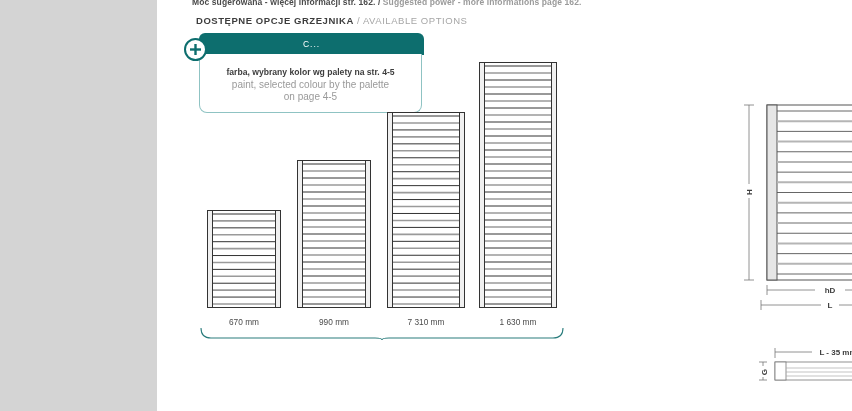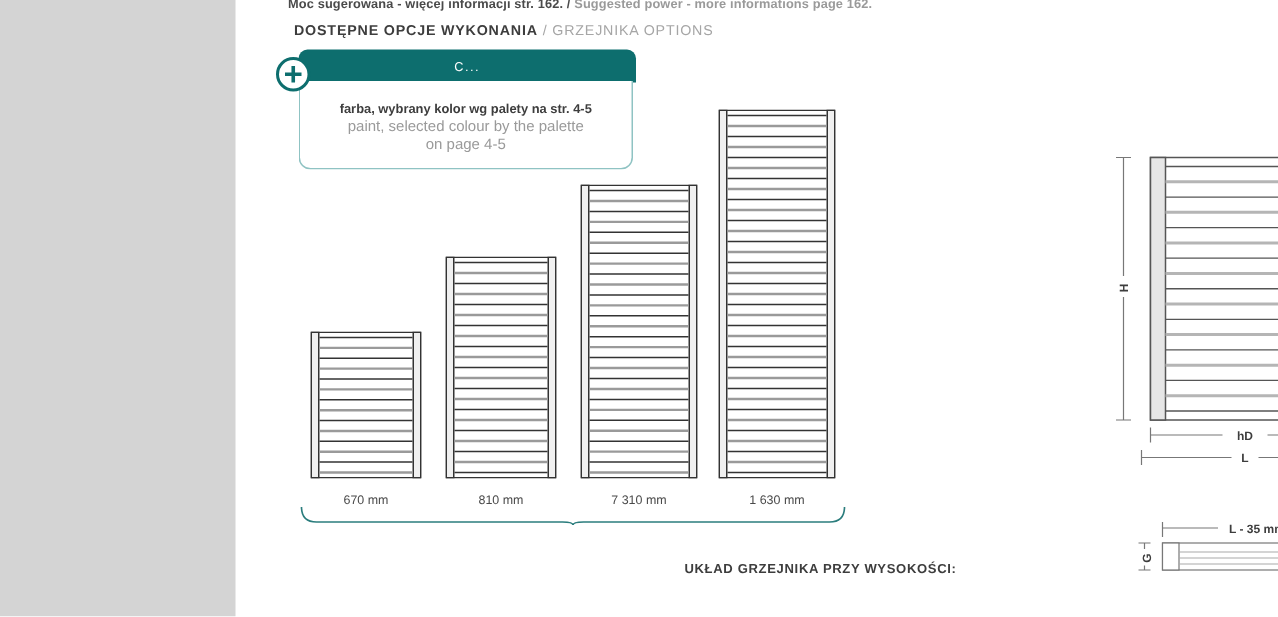--- a/index.html
+++ b/index.html
@@ -67,21 +67,21 @@
   .plus-badge{
     position:absolute;left:-15px;top:5px;
     width:23px;height:23px;border-radius:50%;
     background:#ffffff;border:2.5px solid #0d6e6e;
     box-sizing:border-box;
     display:flex;align-items:center;justify-content:center;
   }
   .plus-badge svg{display:block;}
 
   
-  .rad-group{position:absolute;left:40px;top:84px;width:370px;height:280px;}
+  .rad-group{position:absolute;left:40px;top:73px;width:370px;height:280px;}
   .rad{position:absolute;bottom:45px;}
   .rad svg{display:block;}
   .rad-label{
     position:absolute;bottom:26px;
     font-size:8.3px;color:#4a4a4a;text-align:center;white-space:nowrap;
   }
   .brace{position:absolute;left:2px;bottom:8px;}
 
   
   .caption{
@@ -107,22 +107,22 @@
 <div class="gray-panel"></div>
 
 <div class="content">
 
   <div class="top-note">
     <span class="pl">Moc sugerowana - więcej informacji str. 162. /</span>
     <span class="en">Suggested power - more informations page 162.</span>
   </div>
 
   <div class="section-head">
-    <span class="pl">DOSTĘPNE OPCJE WYKONANIA</span>
-    <span class="en">/ GRZEJNIKA OPTIONS</span>
+    <span class="pl">DOSTĘPNE OPCJE GRZEJNIKA</span>
+    <span class="en">/ AVAILABLE OPTIONS</span>
   </div>
 
   <div class="callout">
     <div class="callout-head">
       <span>C...</span>
     </div>
     <div class="callout-body">
       <div class="pl">farba, wybrany kolor wg palety na str. 4-5</div>
       <div class="en">paint, selected colour by the palette</div>
       <div class="en">on page 4-5</div>
@@ -180,21 +180,21 @@
             <line x1="6" x2="68" y1="95" y2="95" stroke="#9a9a9a" stroke-width="1.6"></line>
             <line x1="6" x2="68" y1="102" y2="102" stroke="#333" stroke-width="1"></line>
             <line x1="6" x2="68" y1="109" y2="109" stroke="#9a9a9a" stroke-width="1.6"></line>
             <line x1="6" x2="68" y1="116" y2="116" stroke="#333" stroke-width="1"></line>
             <line x1="6" x2="68" y1="123" y2="123" stroke="#9a9a9a" stroke-width="1.6"></line>
             <line x1="6" x2="68" y1="130" y2="130" stroke="#333" stroke-width="1"></line>
             <line x1="6" x2="68" y1="137" y2="137" stroke="#9a9a9a" stroke-width="1.6"></line>
             <line x1="6" x2="68" y1="144" y2="144" stroke="#333" stroke-width="1"></line>
           </svg>
         </div>
-        <div class="rad-label" style="left: 100px; width: 74px;">810 mm</div>
+        <div class="rad-label" style="left: 100px; width: 74px;">990 mm</div>
         <div class="rad" style="left: 190px;">
           <svg width="78" height="196" viewBox="0 0 78 196">
             <rect x="0.5" y="0.5" width="77" height="195" fill="#ffffff" stroke="#333" stroke-width="1"></rect>
             <rect x="0.5" y="0.5" width="5" height="195" fill="#f0f0f0" stroke="#333" stroke-width="1"></rect>
             <rect x="72.5" y="0.5" width="5" height="195" fill="#f0f0f0" stroke="#333" stroke-width="1"></rect>
             <line x1="6" x2="72" y1="4" y2="4" stroke="#333" stroke-width="1"></line>
             <line x1="6" x2="72" y1="10.962962962962962" y2="10.962962962962962" stroke="#9a9a9a" stroke-width="1.6"></line>
             <line x1="6" x2="72" y1="17.925925925925924" y2="17.925925925925924" stroke="#333" stroke-width="1"></line>
             <line x1="6" x2="72" y1="24.88888888888889" y2="24.88888888888889" stroke="#9a9a9a" stroke-width="1.6"></line>
             <line x1="6" x2="72" y1="31.85185185185185" y2="31.85185185185185" stroke="#333" stroke-width="1"></line>
@@ -269,21 +269,20 @@
         <div class="rad-label" style="left: 282px; width: 78px;">1 630 mm</div>
       </div>
     <div class="brace">
       <svg width="366" height="14" viewBox="0 0 366 14" aria-hidden="true">
         <path d="M2 1 Q2 11 12 11 L176 11 Q183 11 183 13 Q183 11 190 11 L354 11 Q364 11 364 1" fill="none" stroke="#2b7d7d" stroke-width="1.1"></path>
       </svg>
     </div>
   </div>
 
   <div class="caption">
-    <span class="pl">UKŁAD GRZEJNIKA PRZY WYSOKOŚCI:</span>
   </div>
 
   <div class="tech-front">
     <svg width="170" height="235" viewBox="0 0 170 235" aria-hidden="true">
 
       <line x1="12" y1="20" x2="12" y2="195" stroke="#777" stroke-width="0.8"></line>
       <line x1="7" y1="20" x2="17" y2="20" stroke="#777" stroke-width="0.8"></line>
       <line x1="7" y1="195" x2="17" y2="195" stroke="#777" stroke-width="0.8"></line>
       <rect x="6" y="99" width="13" height="14" fill="#ffffff"></rect>
       <text class="dim-text-b" x="12" y="110" text-anchor="middle" transform="rotate(-90 12 107)">H</text>

